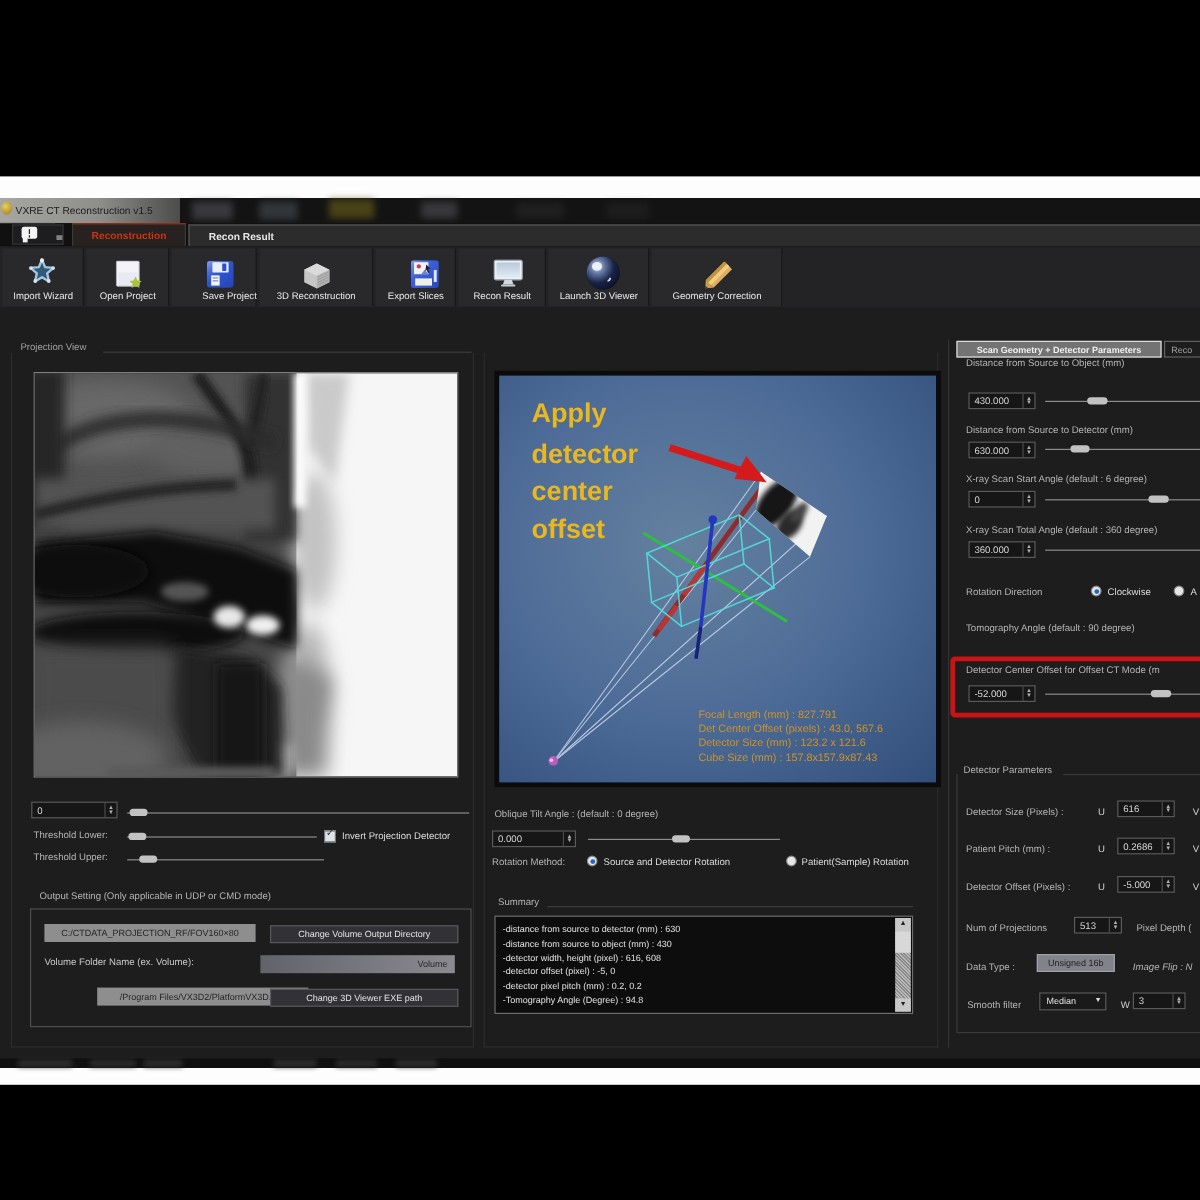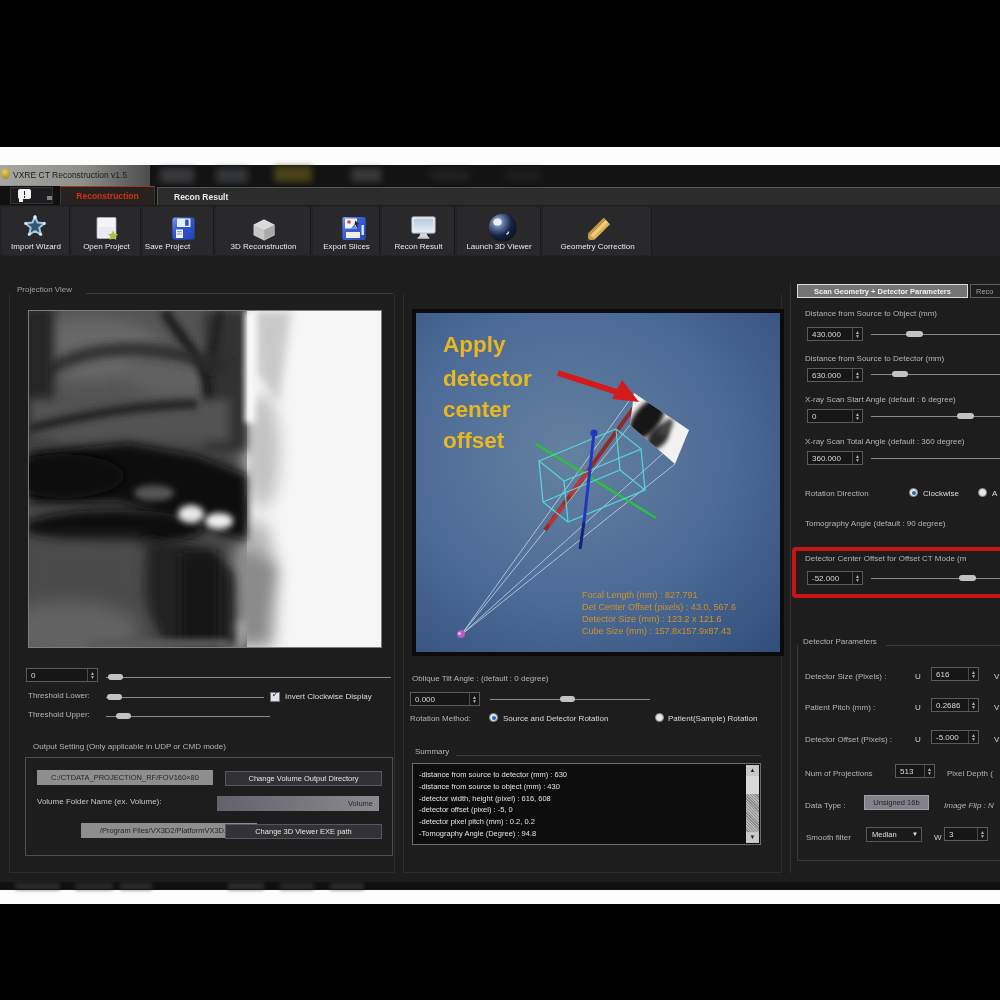--- a/index.html
+++ b/index.html
@@ -141,21 +141,21 @@
         <g transform="rotate(45 14 13)">
           <rect x="9.5" y="-1" width="9" height="22" fill="#dcb05e"></rect>
           <rect x="9.5" y="-1" width="2.8" height="22" fill="#c09240"></rect>
           <rect x="12.3" y="-1" width="3.2" height="22" fill="#f0cc80"></rect>
           <path d="M9.5 21 L18.5 21 L14 26 Z" fill="#caa04c"></path>
           <path d="M12.6 24.4 L15.4 24.4 L14 26 Z" fill="#403830"></path>
         </g>
       </svg>
       <div class="abs" style="left:2px;top:36px;width:68px;text-align:center;color:#e8e8e8;font-size:8px;">Import Wizard</div>
       <div class="abs" style="left:72px;top:36px;width:69px;text-align:center;color:#e8e8e8;font-size:8px;">Open Project</div>
-      <div class="abs" style="left:132px;top:36px;width:71px;text-align:center;color:#e8e8e8;font-size:8px;">Save Project</div>
+      <div class="abs" style="left:143px;top:36px;width:71px;text-align:right;color:#e8e8e8;font-size:8px;">Save Project</div>
       <div class="abs" style="left:216px;top:36px;width:95px;text-align:center;color:#e8e8e8;font-size:8px;">3D Reconstruction</div>
       <div class="abs" style="left:313px;top:36px;width:67px;text-align:center;color:#e8e8e8;font-size:8px;">Export Slices</div>
       <div class="abs" style="left:382px;top:36px;width:73px;text-align:center;color:#e8e8e8;font-size:8px;">Recon Result</div>
       <div class="abs" style="left:457px;top:36px;width:84px;text-align:center;color:#e8e8e8;font-size:8px;">Launch 3D Viewer</div>
       <div class="abs" style="left:543px;top:36px;width:109px;text-align:center;color:#e8e8e8;font-size:8px;">Geometry Correction</div>
     </div>
 
     <div id="leftcol">
       <div class="abs" style="left:9px;top:129px;width:386px;height:579px;border:1px solid #2c2c2d;border-top:none;"></div>
       <div class="abs" style="left:403px;top:129px;width:379px;height:579px;border:1px solid #2c2c2d;border-top:none;"></div>
@@ -214,21 +214,21 @@
           <span class="v">0</span>
           <span class="ud">▲<br>▼</span>
         </div>
       <div class="track" style="left:106px;top:512px;width:285px;"></div>
       <div class="handle" style="left:108px;top:509px;"></div>
       <div class="lbl" style="left:28px;top:526px;">Threshold Lower:</div>
       <div class="track" style="left:106px;top:532px;width:158px;"></div>
       <div class="handle" style="left:107px;top:529px;"></div>
       <div class="abs" style="left:270px;top:527px;width:10px;height:10px;background:#dfe4ea;border:1px solid #777;"></div>
       <div class="abs" style="left:271.5px;top:524px;color:#333;font-size:9px;">✓</div>
-      <div class="wlbl" style="left:285px;top:527px;">Invert Clockwise Display</div>
+      <div class="wlbl" style="left:285px;top:527px;">Invert Projection Detector</div>
       <div class="lbl" style="left:28px;top:545px;">Threshold Upper:</div>
       <div class="track" style="left:106px;top:551px;width:164px;"></div>
       <div class="handle" style="left:116px;top:548px;"></div>
       <div class="lbl" style="left:33px;top:577px;">Output Setting (Only applicable in UDP or CMD mode)</div>
       <div class="abs" style="left:25px;top:592px;width:368px;height:99px;border:1px solid #4e4e4e;"></div>
       <div class="abs" style="left:37px;top:605px;width:176px;height:15px;background:#8e8e8e;color:#26262a;font-size:7.5px;line-height:15px;text-align:center;white-space:nowrap;overflow:hidden;">C:/CTDATA_PROJECTION_RF/FOV160×80</div>
       <div class="abs" style="left:225px;top:606px;width:157px;height:15px;background:#323236;border:1px solid #58585c;color:#e4e4e4;font-size:7.5px;line-height:13px;text-align:center;">Change Volume Output Directory</div>
       <div class="lbl" style="left:37px;top:632px;color:#c8c8c8;">Volume Folder Name (ex. Volume):</div>
       <div class="abs" style="left:217px;top:631px;width:162px;height:15px;background:linear-gradient(to right,#62626a,#8a8a90);color:#26262a;font-size:7.5px;line-height:15px;text-align:right;padding-right:6px;">Volume</div>
       <div class="abs" style="left:37px;top:658px;width:176px;height:15px;background:#8e8e8e;color:#26262a;font-size:7.5px;line-height:15px;text-align:center;white-space:nowrap;overflow:hidden;margin-left:44px;">/Program Files/VX3D2/PlatformVX3D.exe</div>
@@ -333,21 +333,21 @@
           <div class="abs" style="left:0;top:0;width:13px;height:11px;background:#c8c8c8;color:#222;font-size:6px;text-align:center;line-height:11px;">▲</div>
           <div class="abs" style="left:0;top:11px;width:13px;height:18px;background:#d8d8d8;"></div>
           <div class="abs" style="left:0;bottom:0;width:13px;height:11px;background:#c8c8c8;color:#222;font-size:6px;text-align:center;line-height:11px;">▼</div>
         </div>
       </div>
     </div>
     <div id="rightcol">
       <div class="gline" style="left:790px;top:118px;width:1px;height:590px;background:#323232;"></div>
       <div class="abs" style="left:797px;top:119px;width:171px;height:14px;border:1px solid #dcdcdc;background:#737373;color:#f0f0f0;font-size:7.5px;font-weight:bold;text-align:center;line-height:13px;white-space:nowrap;">Scan Geometry + Detector Parameters</div>
       <div class="abs" style="left:970px;top:119px;width:30px;height:14px;border:1px solid #606060;border-right:none;color:#a0a0a0;font-size:7.5px;line-height:13px;padding-left:5px;">Reco</div>
-      <div class="lbl" style="left:805px;top:144px;">Distance from Source to Object (mm)</div>
+      <div class="lbl" style="left:805px;top:133px;">Distance from Source to Object (mm)</div>
       <div class="spin" style="left:807px;top:162px;width:56px;height:14px;">
           <span class="v">430.000</span>
           <span class="ud">▲<br>▼</span>
         </div>
       <div class="track" style="left:871px;top:169px;width:129px;"></div>
       <div class="handle" style="left:906px;top:166px;width:17px;"></div>
       <div class="lbl" style="left:805px;top:189px;">Distance from Source to Detector (mm)</div>
       <div class="spin" style="left:807px;top:203px;width:56px;height:14px;">
           <span class="v">630.000</span>
           <span class="ud">▲<br>▼</span>

